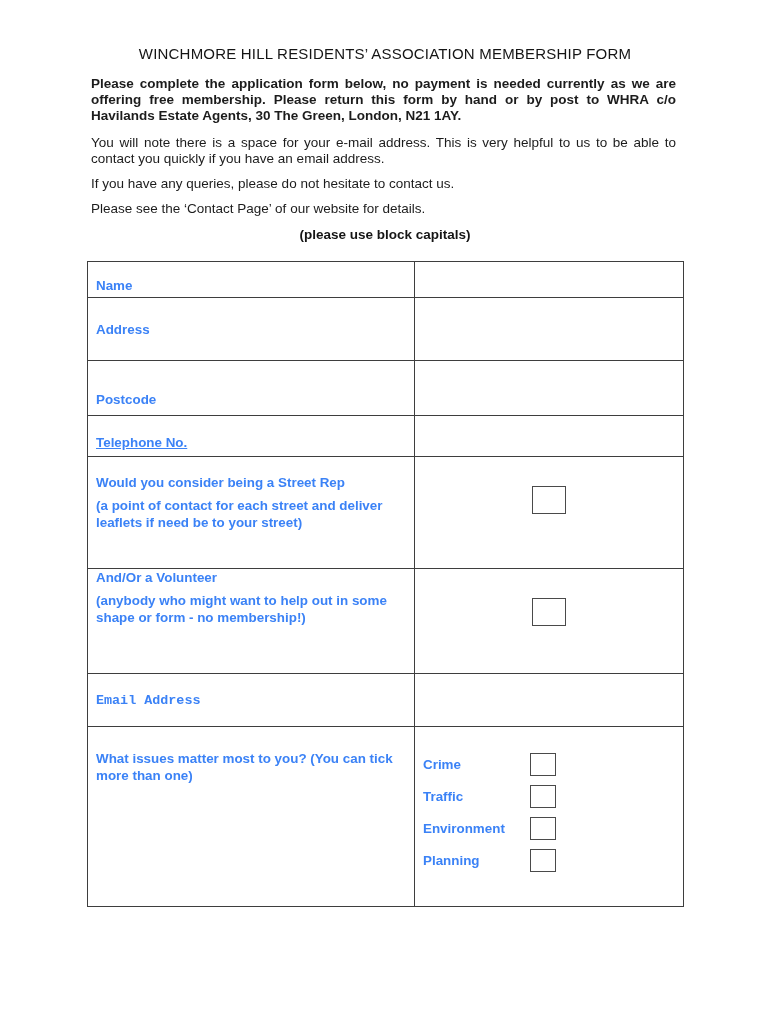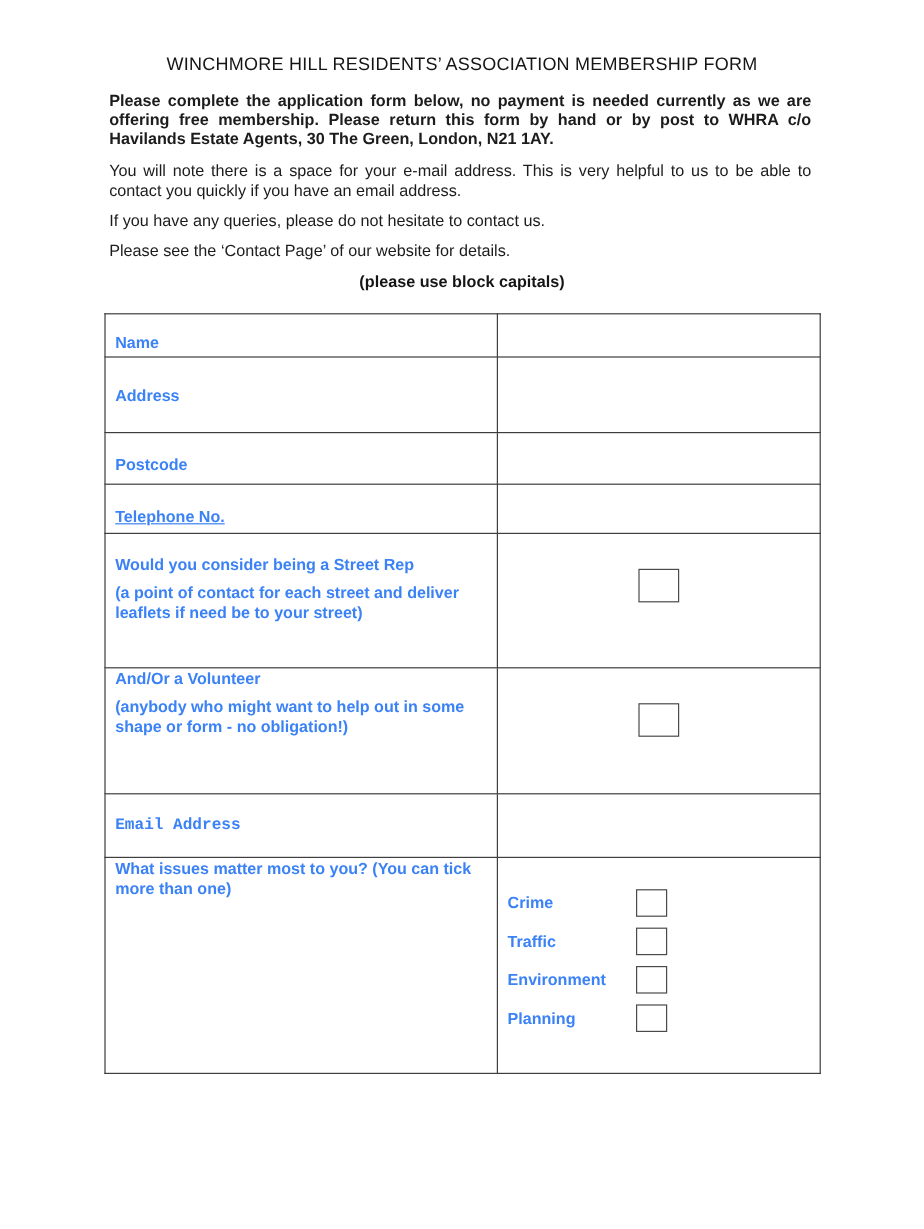--- a/index.html
+++ b/index.html
@@ -37,29 +37,29 @@
     border: 1.5px solid #3e3e3e;
     padding: 0 8px;
     vertical-align: middle;
     overflow: hidden;
   }
   .lbl { font-weight: 700; line-height: 17px; }
   .sub { font-weight: 700; line-height: 17px; margin-top: 6px; }
   
   tr.r-name  td { height: 36px; vertical-align: bottom; padding-bottom: 3px; }
   tr.r-addr  td { height: 63px; vertical-align: middle; }
-  tr.r-post  td { height: 43px; vertical-align: bottom; padding-bottom: 7px; }
+  tr.r-post  td { height: 55px; vertical-align: bottom; padding-bottom: 7px; }
   tr.r-tel   td { height: 41px; vertical-align: bottom; padding-bottom: 5px; text-decoration: underline; }
   tr.r-rep   td { height: 112px; vertical-align: top; }
   tr.r-rep   td.cell-label { padding-top: 17px; }
   tr.r-vol   td { height: 105px; vertical-align: top; }
   tr.r-vol   td.cell-label { }
   tr.r-email td { height: 53px; vertical-align: middle; font-family: Liberation Mono, monospace; }
   tr.r-issues td { height: 180px; vertical-align: top; }
-  tr.r-issues td.cell-label { padding-top: 0; }
+  tr.r-issues td.cell-label { padding-top: 23px; }
   
   .cbx-lg {
     width: 34px; height: 28px;
     border: 1.5px solid #4a4a4a; background: #fff;
     margin: 29px auto 0;
   }
   .issues-cell { padding-top: 26px !important; }
   .issue-row { display: flex; align-items: center; margin-bottom: 9px; }
   .issue-row.gap-above { margin-top: 6px; }
   .issue-label { width: 107px; font-weight: 700; }
@@ -125,21 +125,21 @@
         <div class="sub">(a point of contact for each street and deliver leaflets if need be to your street)</div>
       </td>
       <td>
         <div class="cbx-lg"></div>
       </td>
     </tr>
 
     <tr class="r-vol">
       <td class="cell-label">
         <div class="lbl">And/Or a Volunteer</div>
-        <div class="sub">(anybody who might want to help out in some shape or form - no obligation!)</div>
+        <div class="sub">(anybody who might want to help out in some shape or form - no membership!)</div>
       </td>
       <td>
         <div class="cbx-lg"></div>
       </td>
     </tr>
 
     <tr class="r-email">
       <td class="cell-label">
         <div class="lbl">Email Address</div>
       </td>

